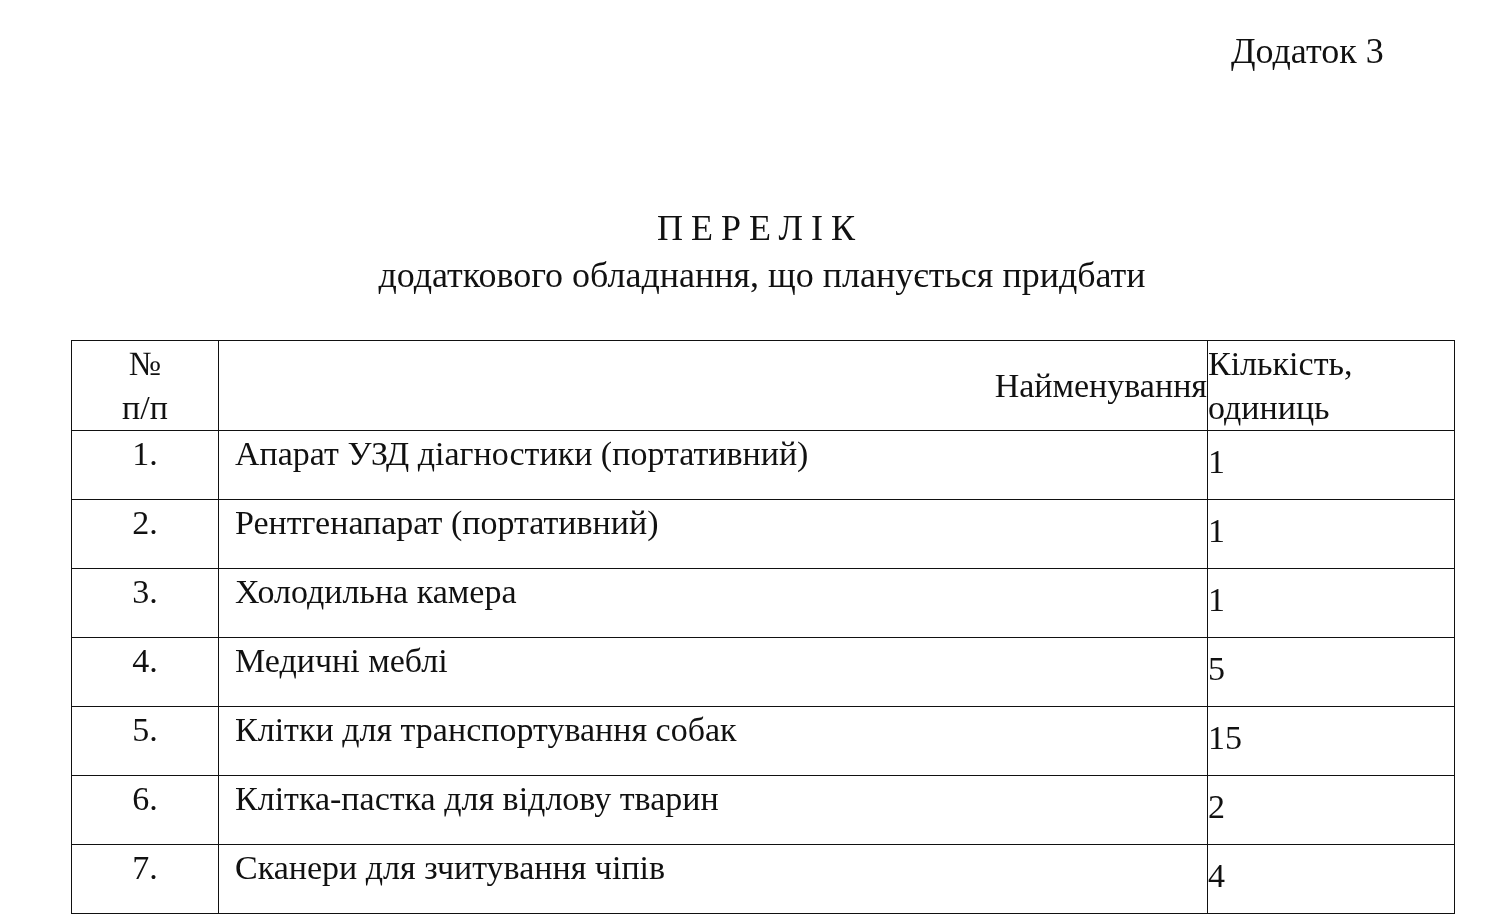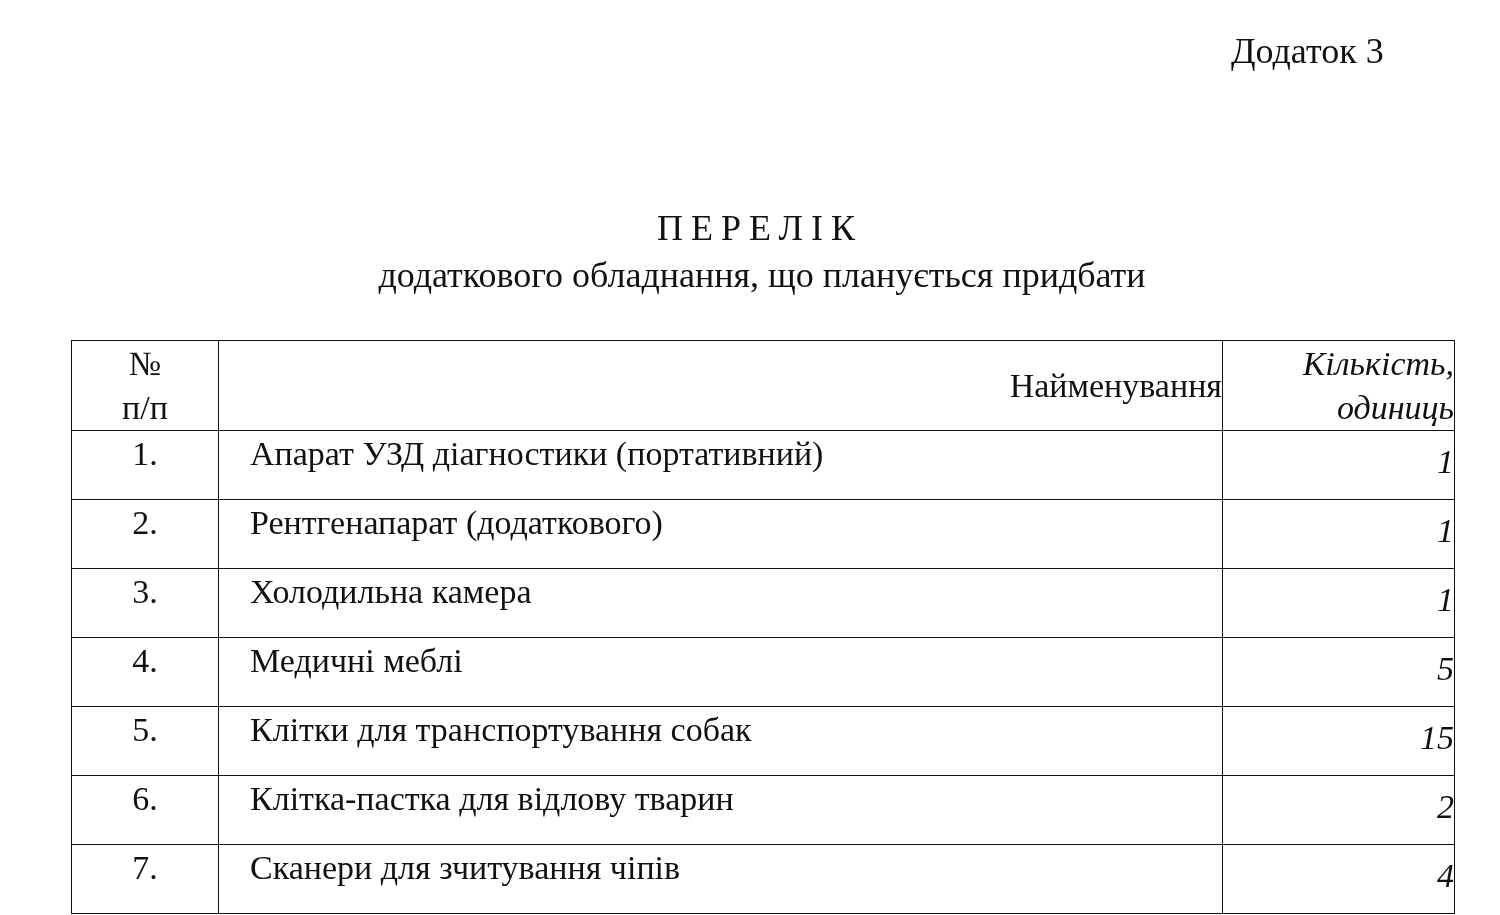--- a/index.html
+++ b/index.html
@@ -9,22 +9,22 @@
     .title { position: absolute; left: 0; width: 1520px; top: 205px; text-align: center;
              font-size: 36px; line-height: 46px; letter-spacing: 8px; }
     .subtitle { position: absolute; left: 0; width: 1524px; top: 252px; text-align: center;
                 font-size: 36px; line-height: 46px; }
     table { position: absolute; left: 71px; top: 340px; border-collapse: collapse;
             width: 1384px; font-size: 34px; }
     td, th { border: 1.5px solid #111; font-weight: normal; padding: 0; }
     th { height: 89px; line-height: 44px; text-align: right; vertical-align: middle; }
     td { height: 60px; vertical-align: top; line-height: 46px; }
     .c1 { width: 146px; text-align: center; }
-    .c2 { width: 972px; padding-left: 31px; }
-    .c3 { text-align: right; font-style: italic; }
+    .c2 { width: 972px; padding-left: 16px; }
+    .c3 { text-align: left; }
     td.c3 { padding-top: 8px; }
   </style>
 </head>
 <body>
 
 <div class="annex">
   <div>Додаток 3</div>
 </div>
 
 <div class="title">ПЕРЕЛІК</div>
@@ -45,21 +45,21 @@
     </tr>
   </thead>
   <tbody>
     <tr>
       <td class="c1">1.</td>
       <td class="c2">Апарат УЗД діагностики (портативний)</td>
       <td class="c3">1</td>
     </tr>
     <tr>
       <td class="c1">2.</td>
-      <td class="c2">Рентгенапарат (додаткового)</td>
+      <td class="c2">Рентгенапарат (портативний)</td>
       <td class="c3">1</td>
     </tr>
     <tr>
       <td class="c1">3.</td>
       <td class="c2">Холодильна камера</td>
       <td class="c3">1</td>
     </tr>
     <tr>
       <td class="c1">4.</td>
       <td class="c2">Медичні меблі</td>

